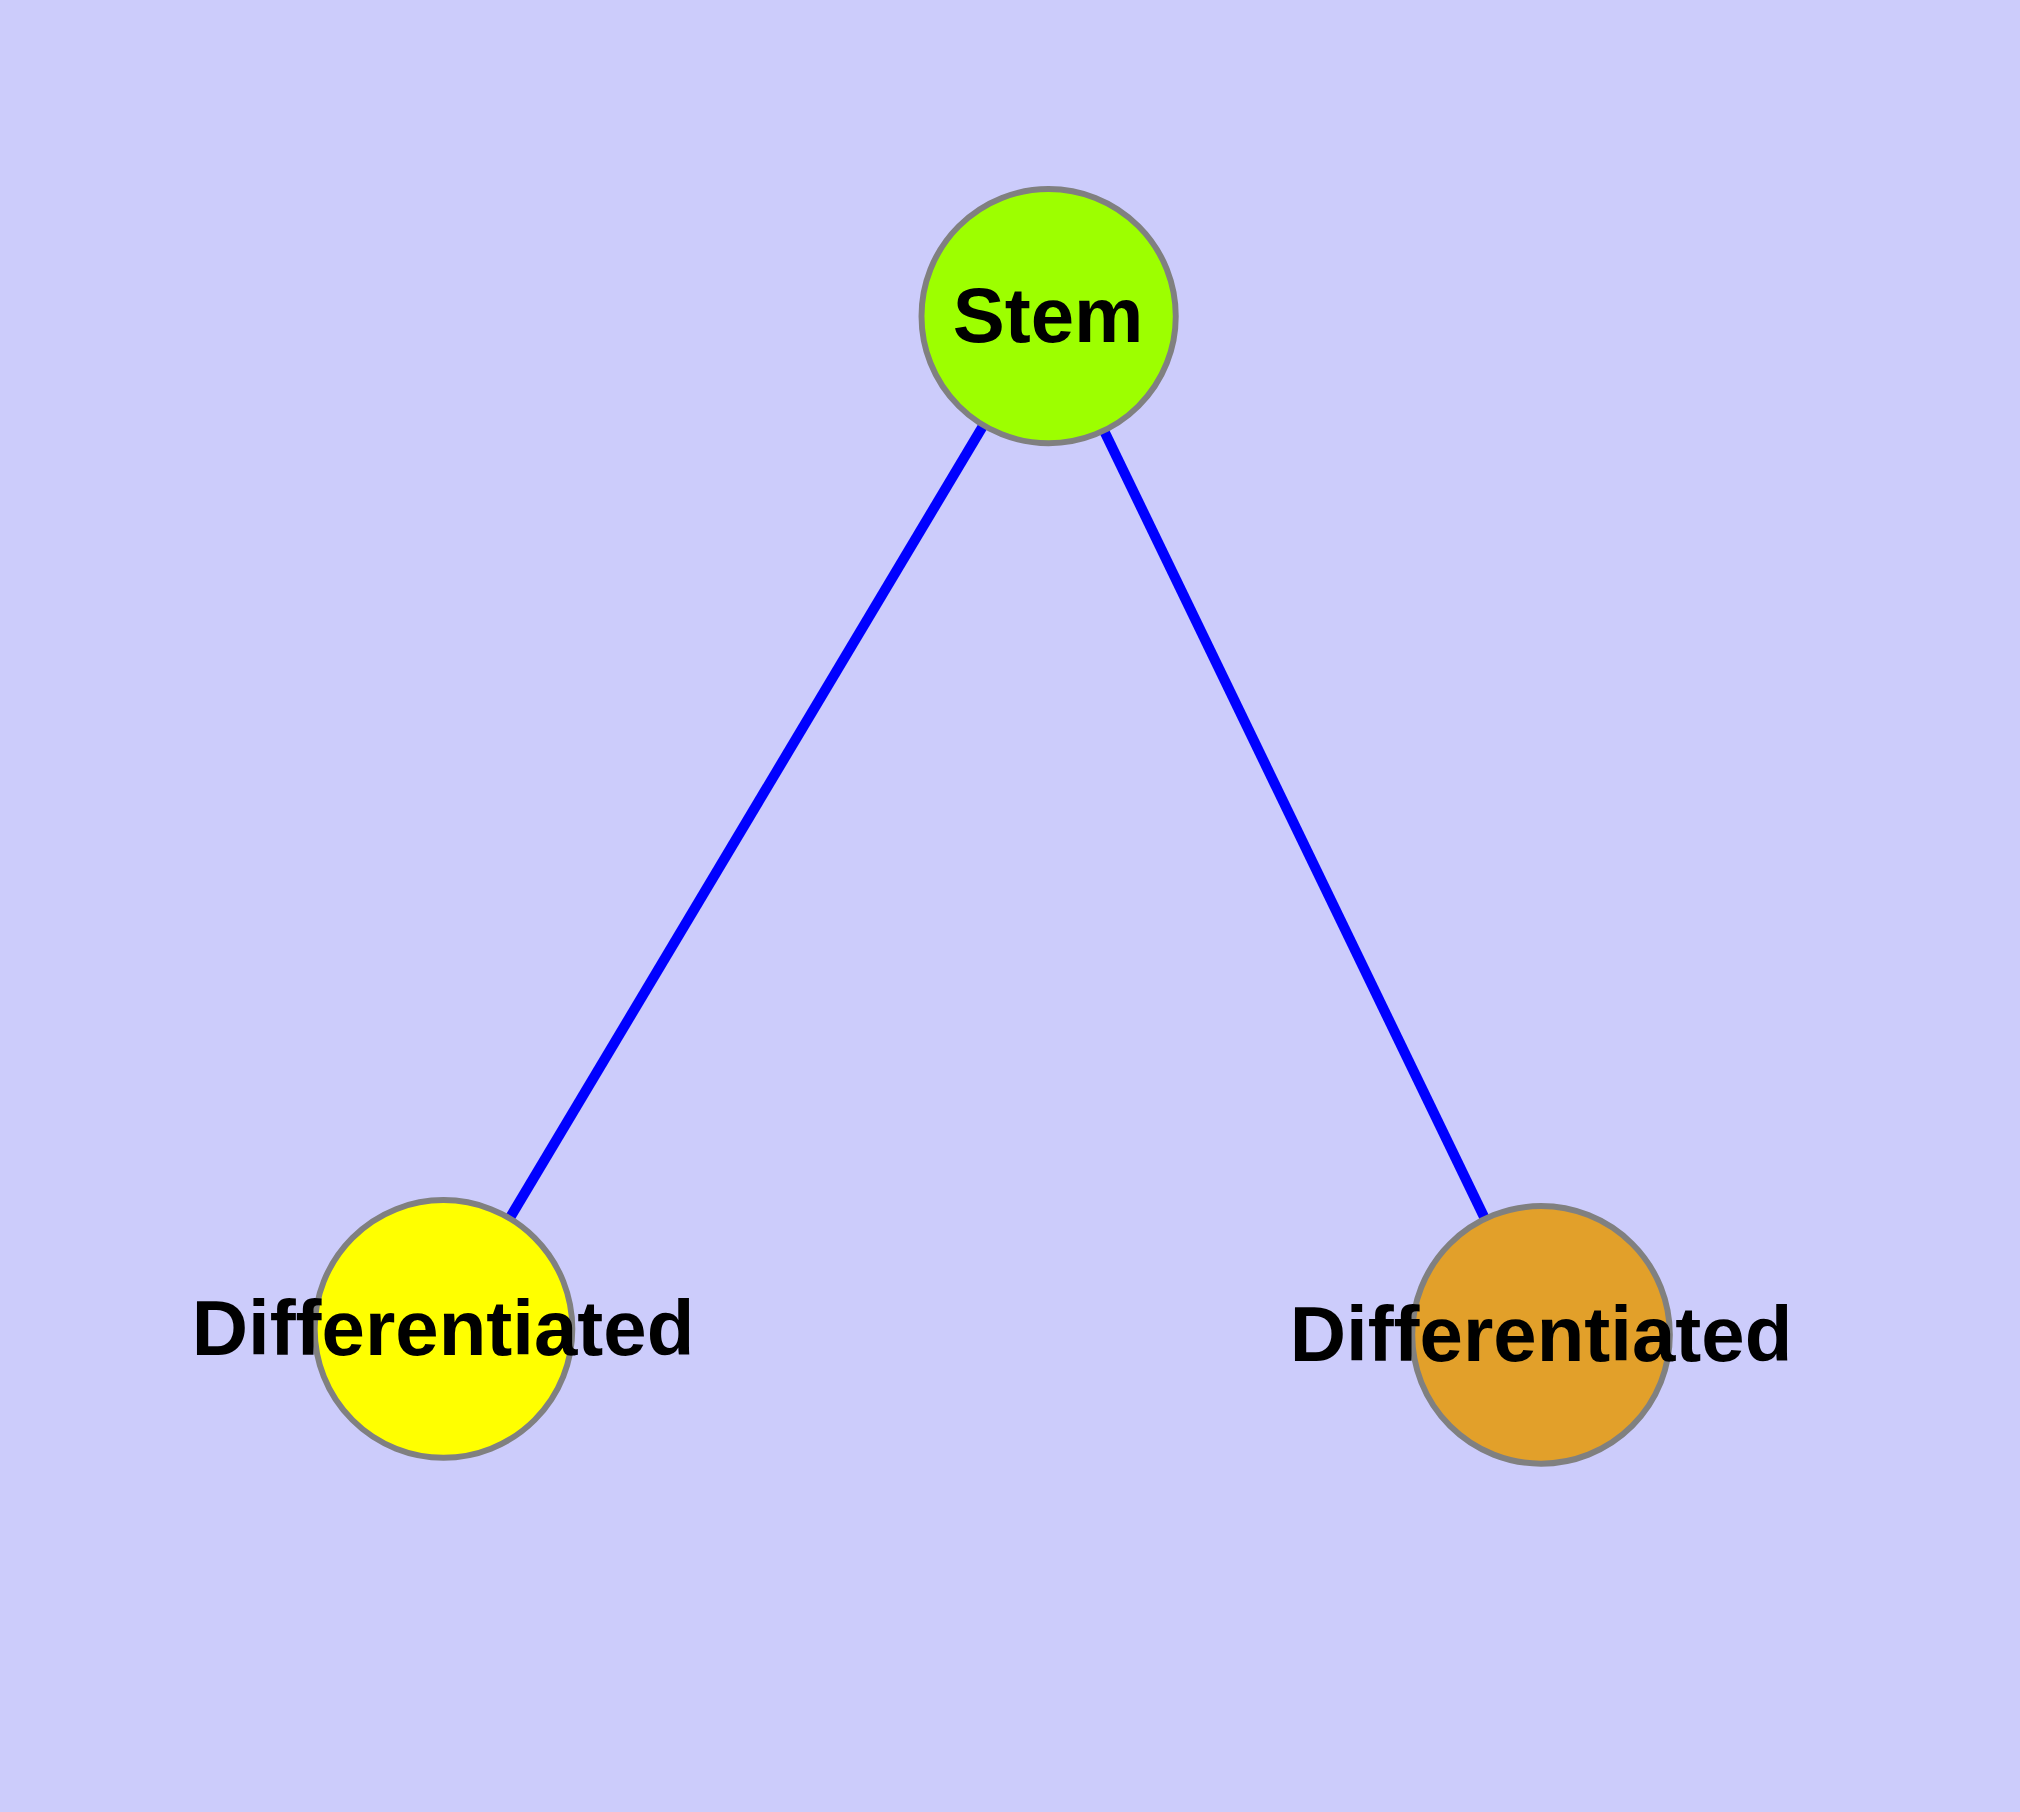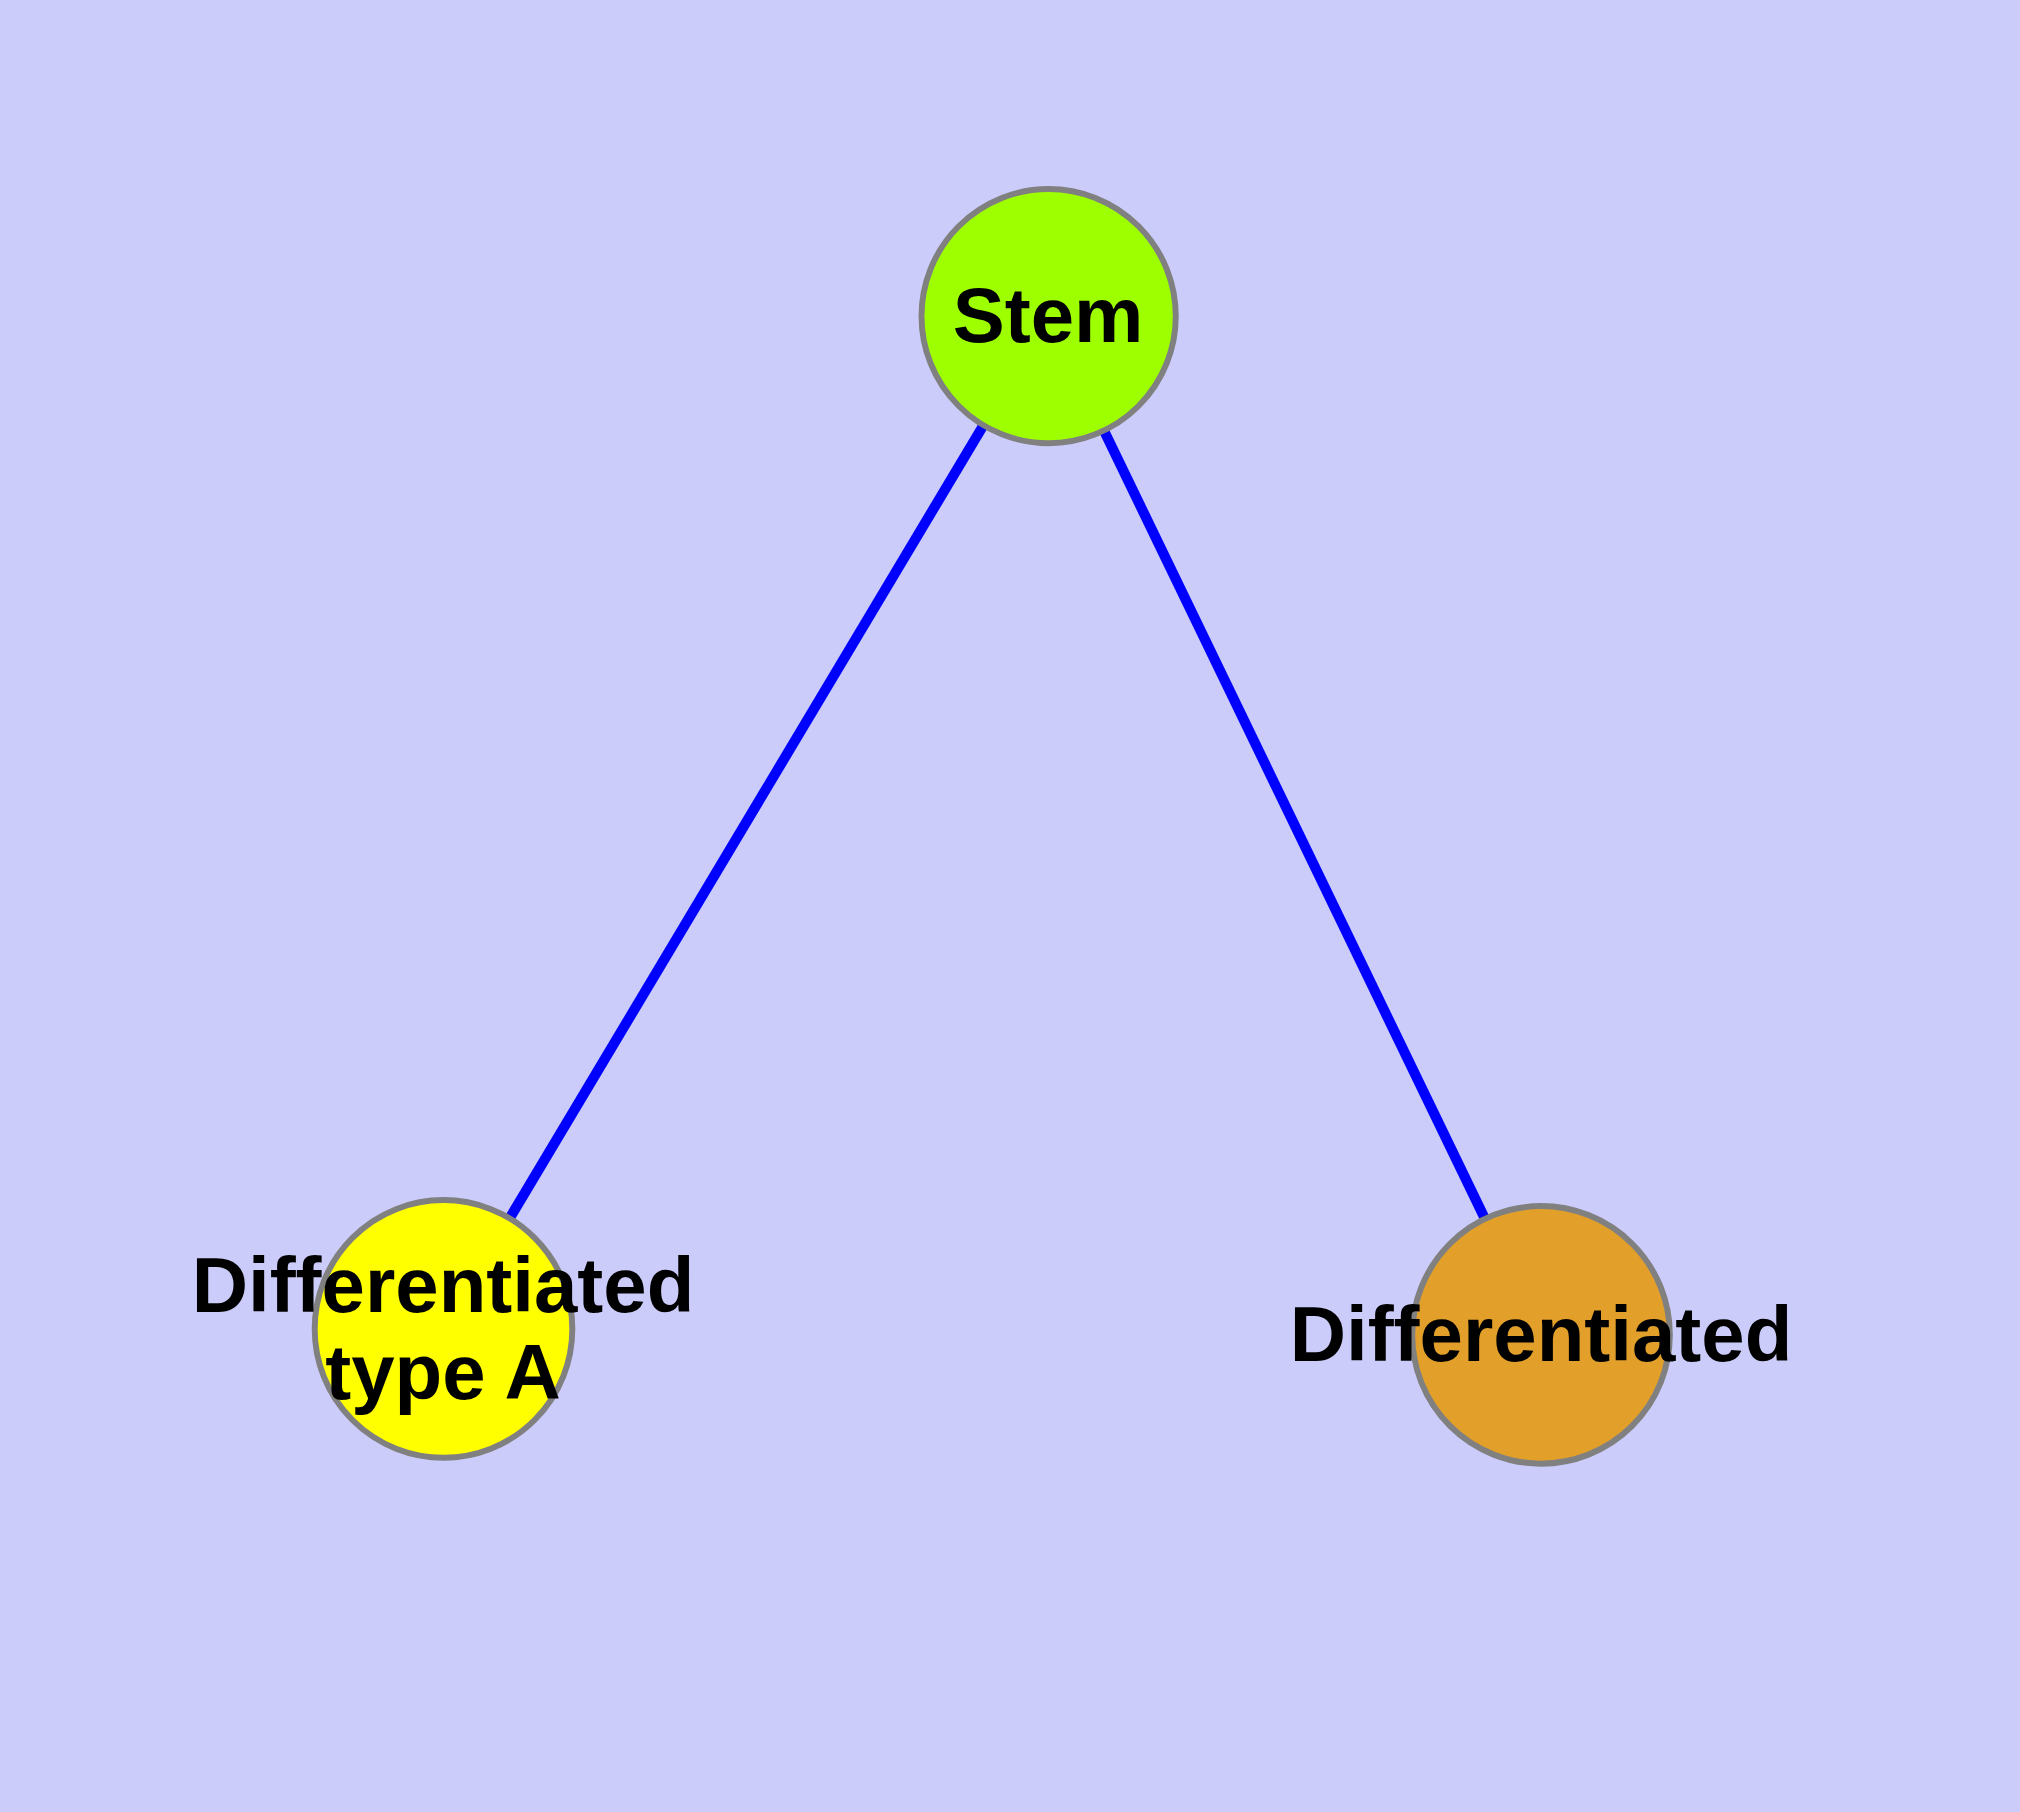--- a/index.html
+++ b/index.html
@@ -75,21 +75,20 @@
       <circle id="node-type-b" cx="1818" cy="1575" r="152" fill="#e2a02a" stroke="#808080" stroke-width="7"></circle>
     </g>
   </svg>
 
   <div id="label-stem" class="node-label" style="left: 1048px; top: 316px; color: rgb(0, 0, 0);">
     <span class="lbl-line">Stem</span>
   </div>
 
   <div id="label-type-a" class="node-label" style="left: 443px; top: 1329px; color: rgb(0, 0, 0);">
     <span class="lbl-line">Differentiated</span>
-    <span class="lbl-line">type A</span>
   </div>
 
   <div id="label-type-b" class="node-label" style="left: 1541px; top: 1335px; color: rgb(0, 0, 0);">
     <span class="lbl-line">Differentiated</span>
   </div>
 
 </div>
 
 
 </body></html>

